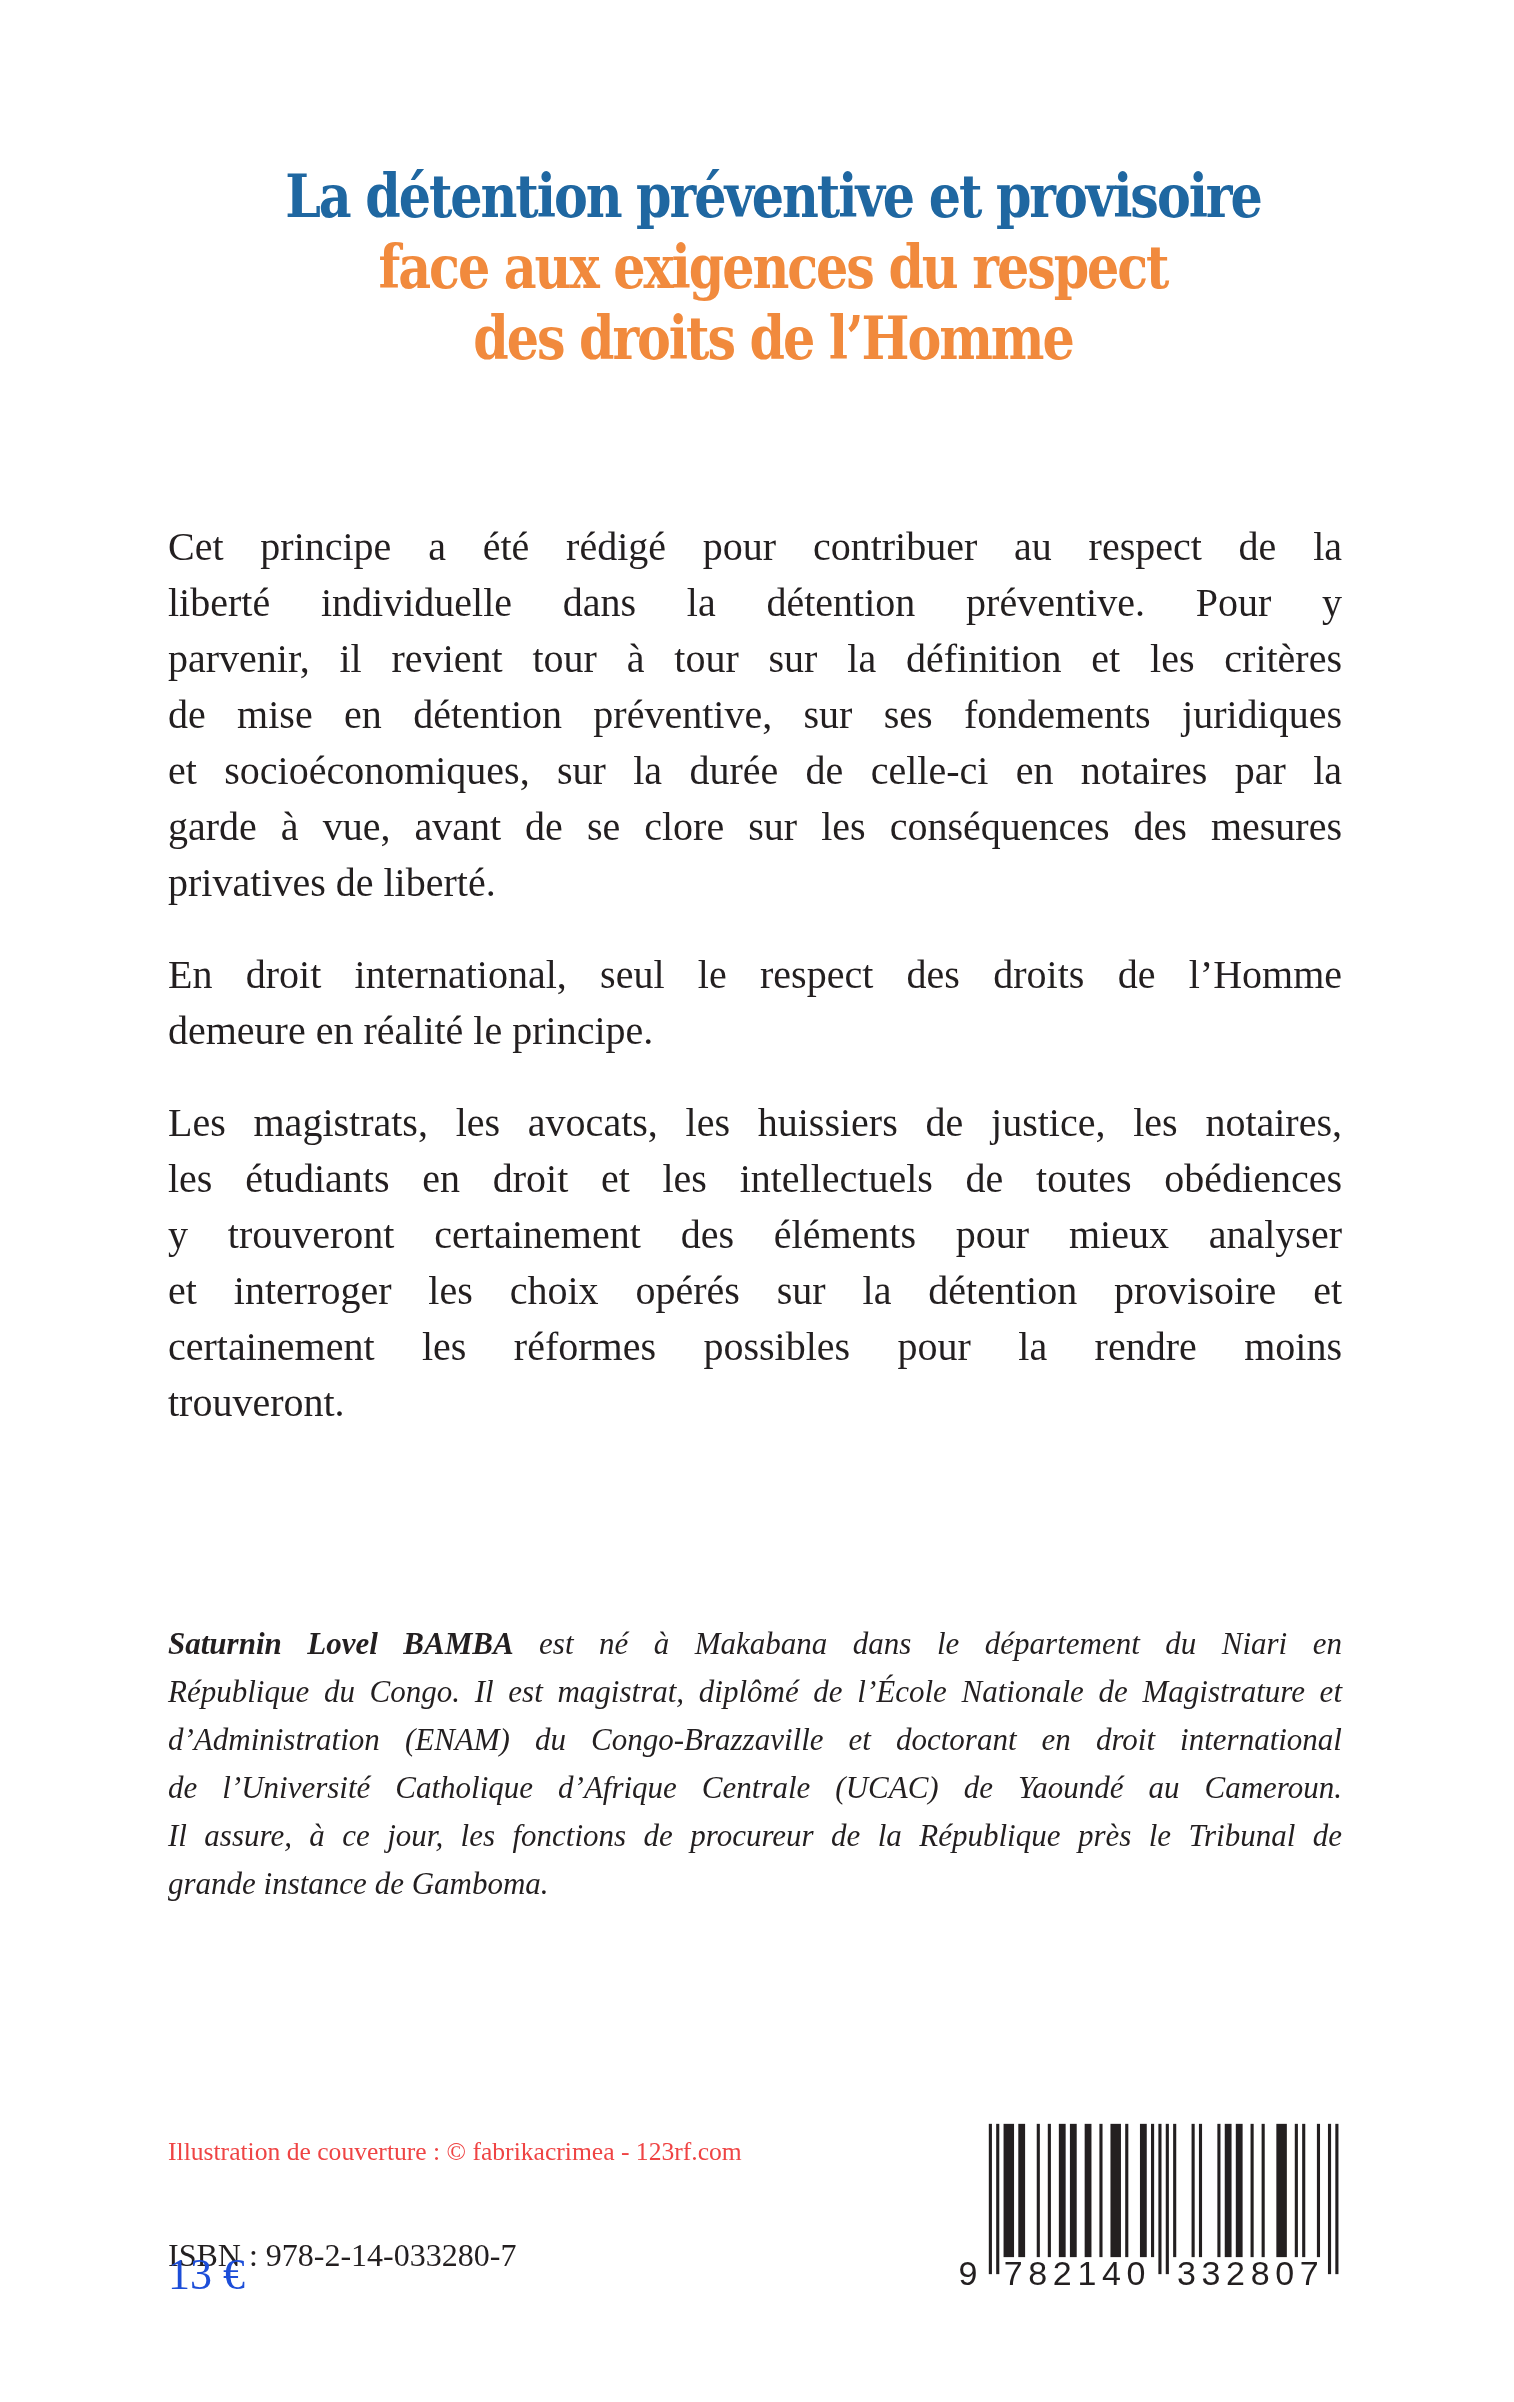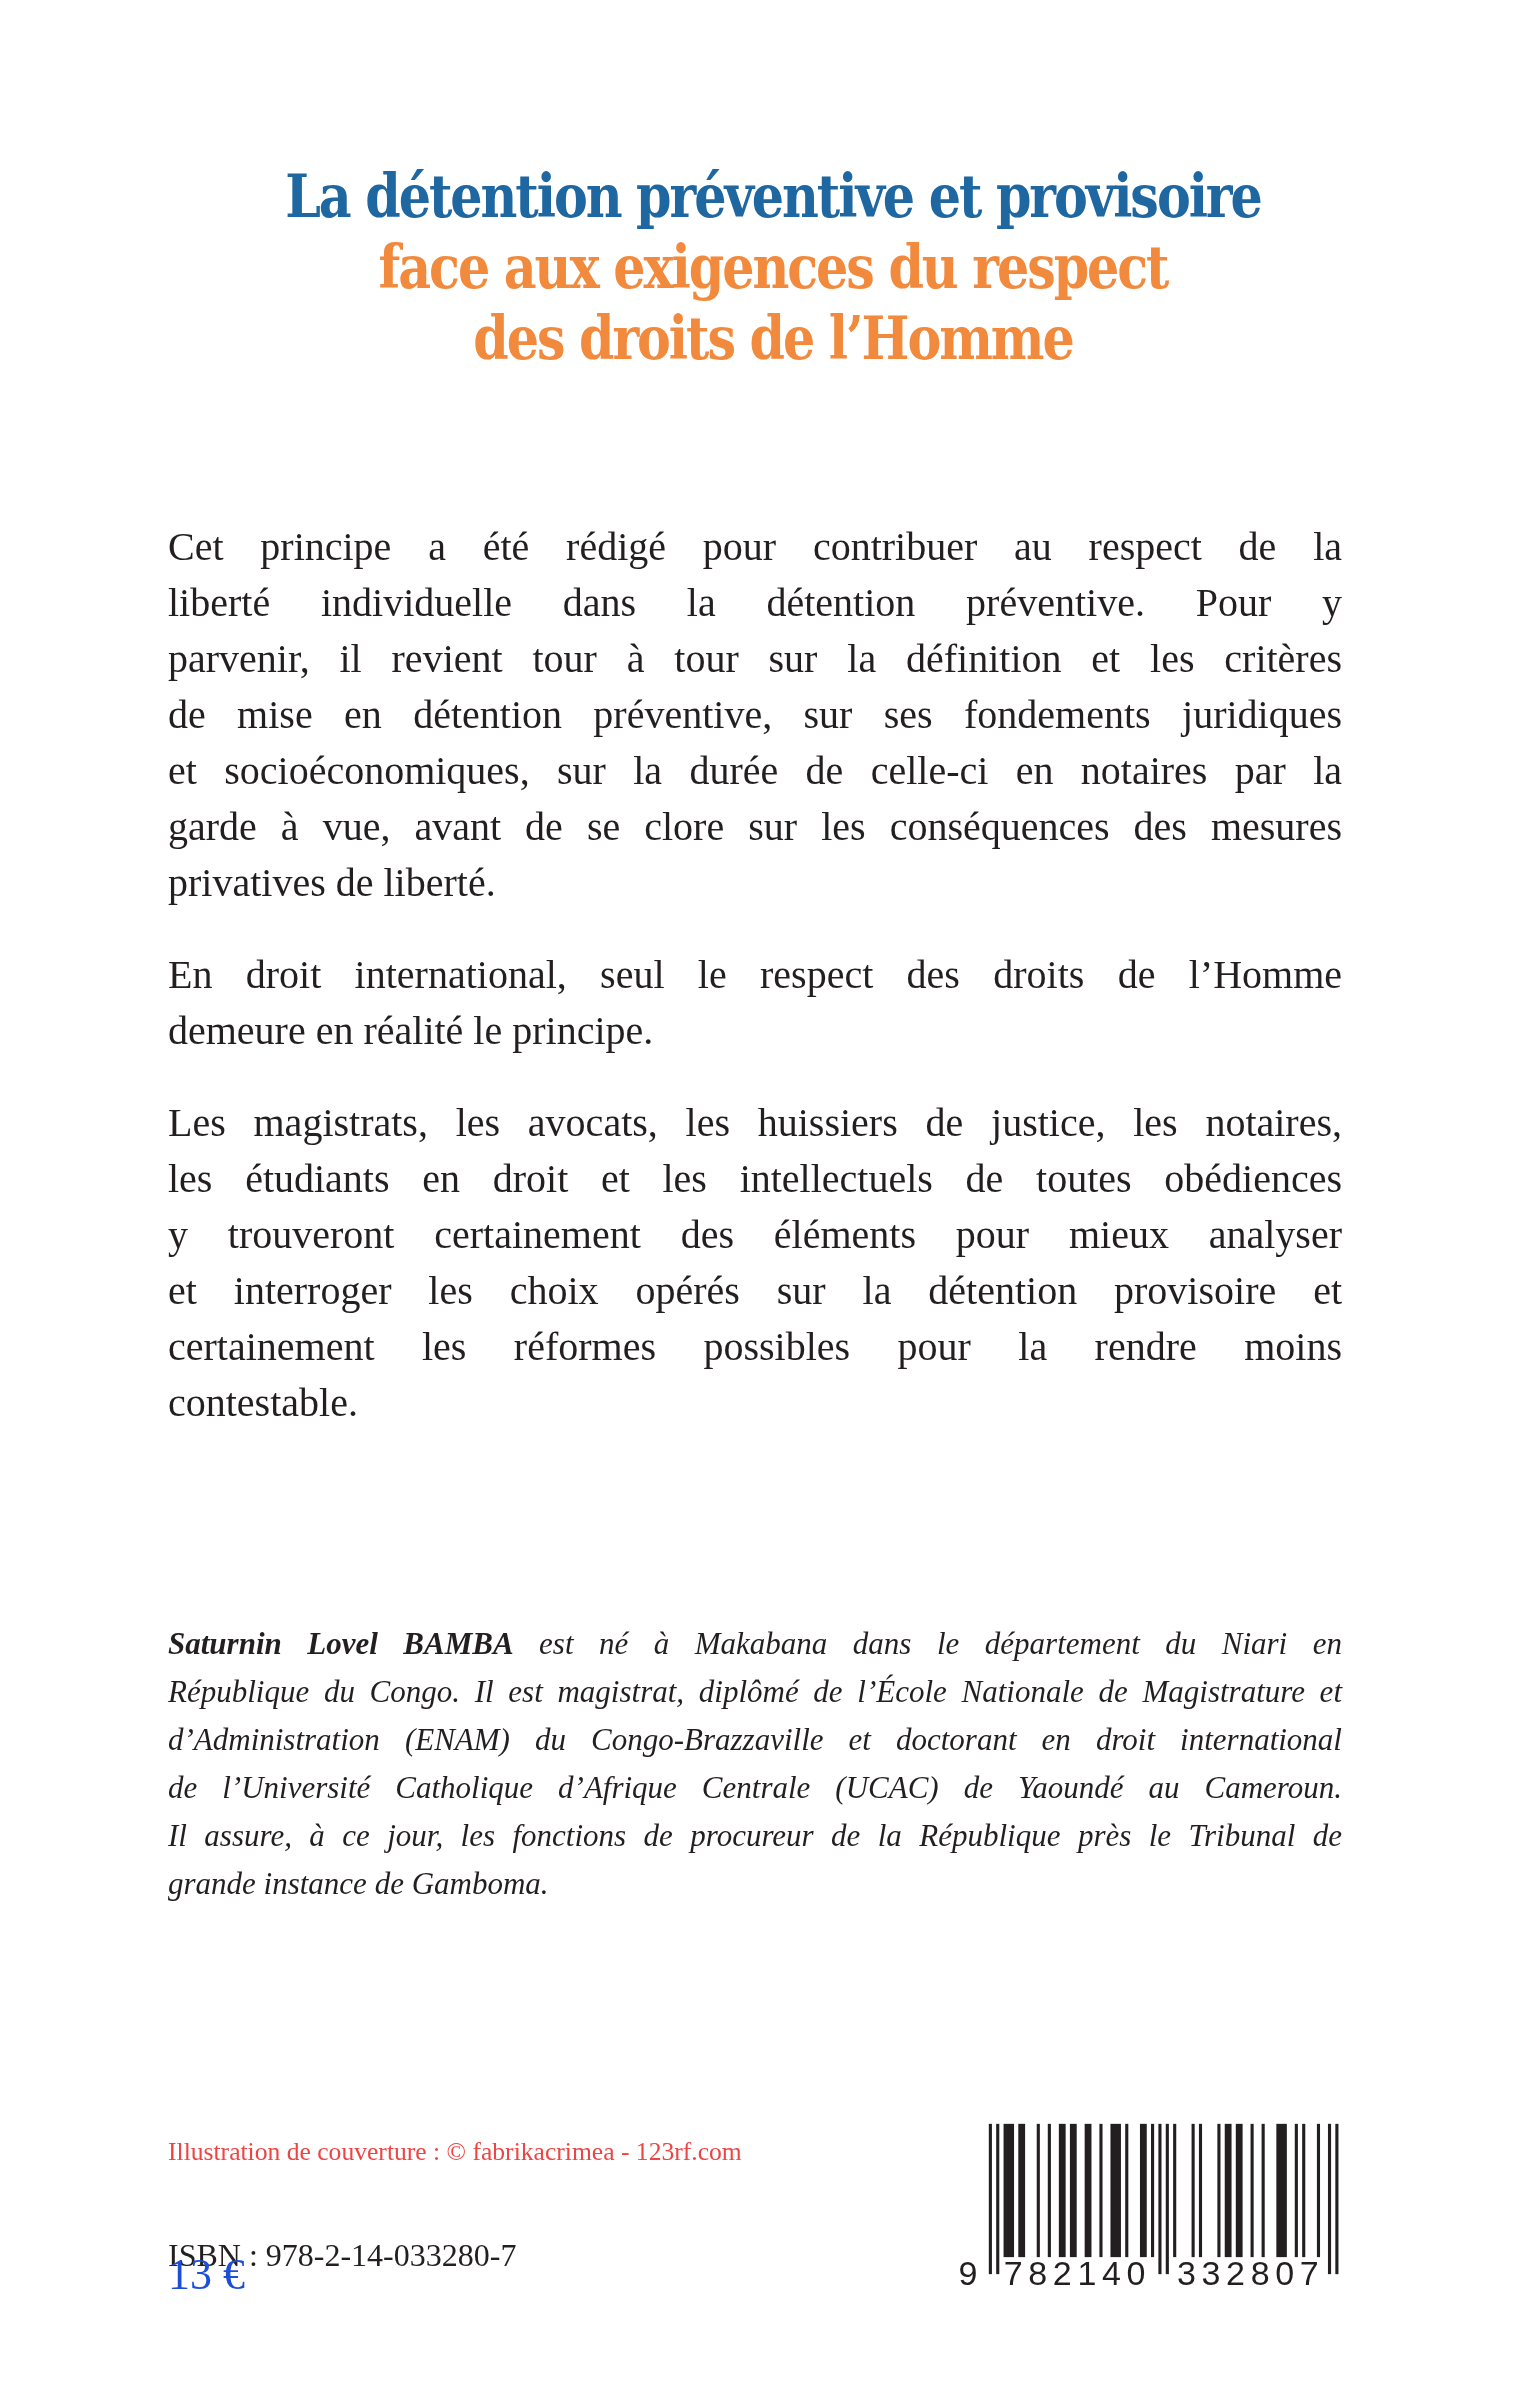--- a/index.html
+++ b/index.html
@@ -93,21 +93,21 @@
     <p>
       <span class="line">En droit international, seul le respect des droits de l’Homme</span>
       <span class="line last">demeure en réalité le principe.</span>
     </p>
     <p>
       <span class="line">Les magistrats, les avocats, les huissiers de justice, les notaires,</span>
       <span class="line">les étudiants en droit et les intellectuels de toutes obédiences</span>
       <span class="line">y trouveront certainement des éléments pour mieux analyser</span>
       <span class="line">et interroger les choix opérés sur la détention provisoire et</span>
       <span class="line">certainement les réformes possibles pour la rendre moins</span>
-      <span class="line last">contestable.</span>
+      <span class="line last">trouveront.</span>
     </p>
   </div>
 
   <div class="bio">
     <span class="line"><span class="author">Saturnin Lovel BAMBA</span><span> est né à Makabana dans le département du Niari en</span></span>
     <span class="line">République du Congo. Il est magistrat, diplômé de l’École Nationale de Magistrature et</span>
     <span class="line">d’Administration (ENAM) du Congo-Brazzaville et doctorant en droit international</span>
     <span class="line">de l’Université Catholique d’Afrique Centrale (UCAC) de Yaoundé au Cameroun.</span>
     <span class="line">Il assure, à ce jour, les fonctions de procureur de la République près le Tribunal de</span>
     <span class="line last">grande instance de Gamboma.</span>

